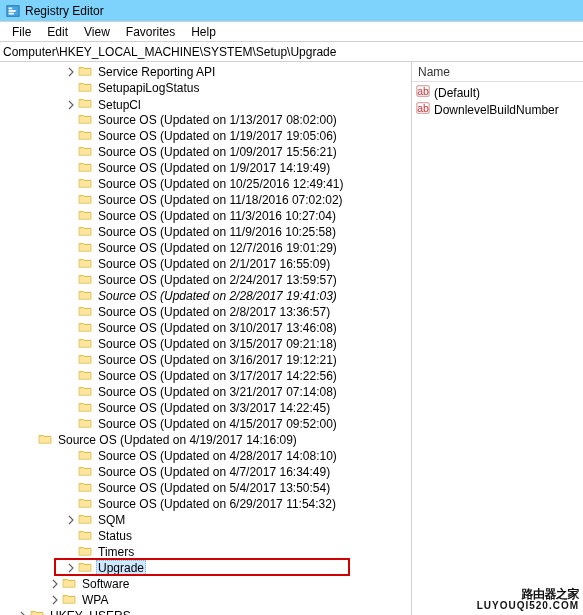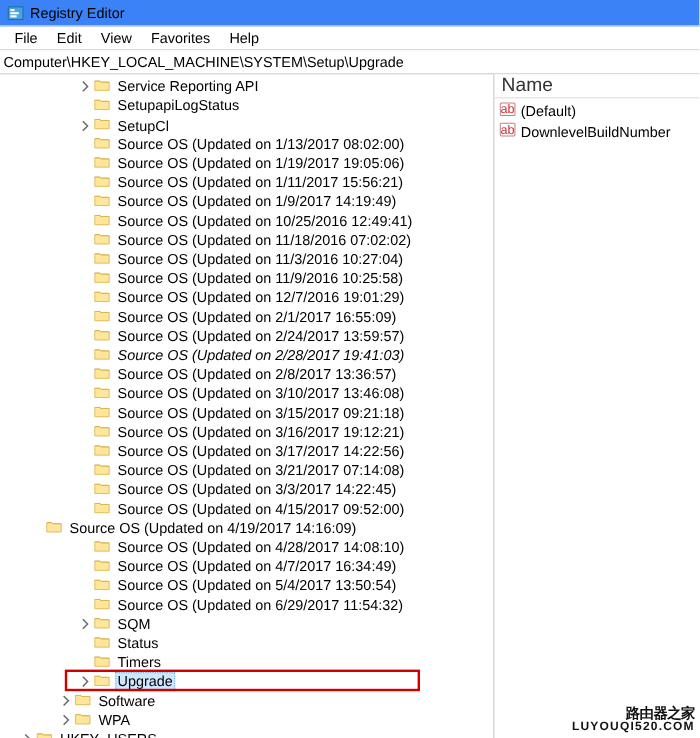--- a/index.html
+++ b/index.html
@@ -1,26 +1,26 @@
 <!DOCTYPE html>
 <html><head>
 <meta charset="utf-8">
 <style>
 * { margin: 0; padding: 0; box-sizing: border-box; font-family: "Segoe UI", Tahoma, sans-serif; font-size: 12px; }
 body { background: #fff; width: 583px; height: 615px; overflow: hidden; position: relative; }
-.title-bar { height: 22px; background: #3b82f6; border-bottom: 1px solid #d0d0d0; display: flex; align-items: center; padding-left: 6px; }
+.title-bar { height: 22px; background: #7dd3fc; border-bottom: 1px solid #d0d0d0; display: flex; align-items: center; padding-left: 6px; }
 .title-bar-icon { width: 14px; height: 14px; margin-right: 5px; }
 .title-text { color: #000; font-size: 12px; }
 .menu-bar { height: 20px; display: flex; align-items: center; padding-left: 4px; border-bottom: 1px solid #d0d0d0; }
 .menu-item { padding: 2px 8px; cursor: default; }
 .address-bar { height: 20px; background: #fff; border-bottom: 1px solid #d0d0d0; padding-left: 3px; display: flex; align-items: center; font-size: 12px; }
 .main { display: flex; height: calc(100% - 62px); }
 .tree-panel { width: 412px; border-right: 1px solid #d0d0d0; overflow: hidden; position: relative; padding: 2px 0; }
 .list-panel { flex: 1; background: #fff; }
-.list-header { height: 20px; border-bottom: 1px solid #e0e0e0; display: flex; align-items: center; padding-left: 6px; font-size: 16px; color: #333; }
+.list-header { height: 20px; border-bottom: 1px solid #e0e0e0; display: flex; align-items: center; padding-left: 6px; font-size: 12px; color: #333; }
 .list-body { padding: 2px 0; }
 .list-row { display: flex; align-items: center; height: 17px; padding-left: 4px; }
 .value-icon { width: 14px; height: 14px; margin-right: 4px; }
 .tree-node { display: flex; align-items: center; height: 16px; white-space: nowrap; }
 .expander { width: 14px; height: 14px; display: inline-flex; align-items: center; justify-content: center; cursor: default; color: #666; font-size: 10px; }
 .folder-icon { width: 14px; height: 12px; margin-right: 4px; }
 .node-label { font-size: 12px; color: #000; padding: 0 2px; }
 .node-label.selected { background: #cde8ff; border: 1px dotted #7bb5e0; padding: 0 1px; }
 .highlight-box { position: absolute; border: 2px solid #d00000; pointer-events: none; }
 .watermark { position: absolute; right: 4px; bottom: 4px; font-family: "Microsoft YaHei","SimHei",sans-serif; font-weight: 900; font-size: 18px; color: #111; text-align: right; line-height: 1.05; letter-spacing: -0.5px; }
@@ -100,21 +100,21 @@
             <path d="M1 3 L6 3 L7 4 L15 4" fill="none" stroke="#d9b34a" stroke-width="0.8"></path>
           </svg></span>
         <span class="node-label">Source OS (Updated on 1/19/2017 19:05:06)</span>
       </div>
       <div class="tree-node" style="padding-left: 64px;">
         <span class="expander"></span>
         <span><svg class="folder-icon" viewBox="0 0 16 14">
             <path d="M1 3 L1 12 L15 12 L15 4 L7 4 L6 3 Z" fill="#ffe69a" stroke="#d9b34a" stroke-width="0.8"></path>
             <path d="M1 3 L6 3 L7 4 L15 4" fill="none" stroke="#d9b34a" stroke-width="0.8"></path>
           </svg></span>
-        <span class="node-label">Source OS (Updated on 1/11/2017 15:56:21)</span>
+        <span class="node-label">Source OS (Updated on 1/09/2017 15:56:21)</span>
       </div>
       <div class="tree-node" style="padding-left: 64px;">
         <span class="expander"></span>
         <span><svg class="folder-icon" viewBox="0 0 16 14">
             <path d="M1 3 L1 12 L15 12 L15 4 L7 4 L6 3 Z" fill="#ffe69a" stroke="#d9b34a" stroke-width="0.8"></path>
             <path d="M1 3 L6 3 L7 4 L15 4" fill="none" stroke="#d9b34a" stroke-width="0.8"></path>
           </svg></span>
         <span class="node-label">Source OS (Updated on 1/9/2017 14:19:49)</span>
       </div>
       <div class="tree-node" style="padding-left: 64px;">

